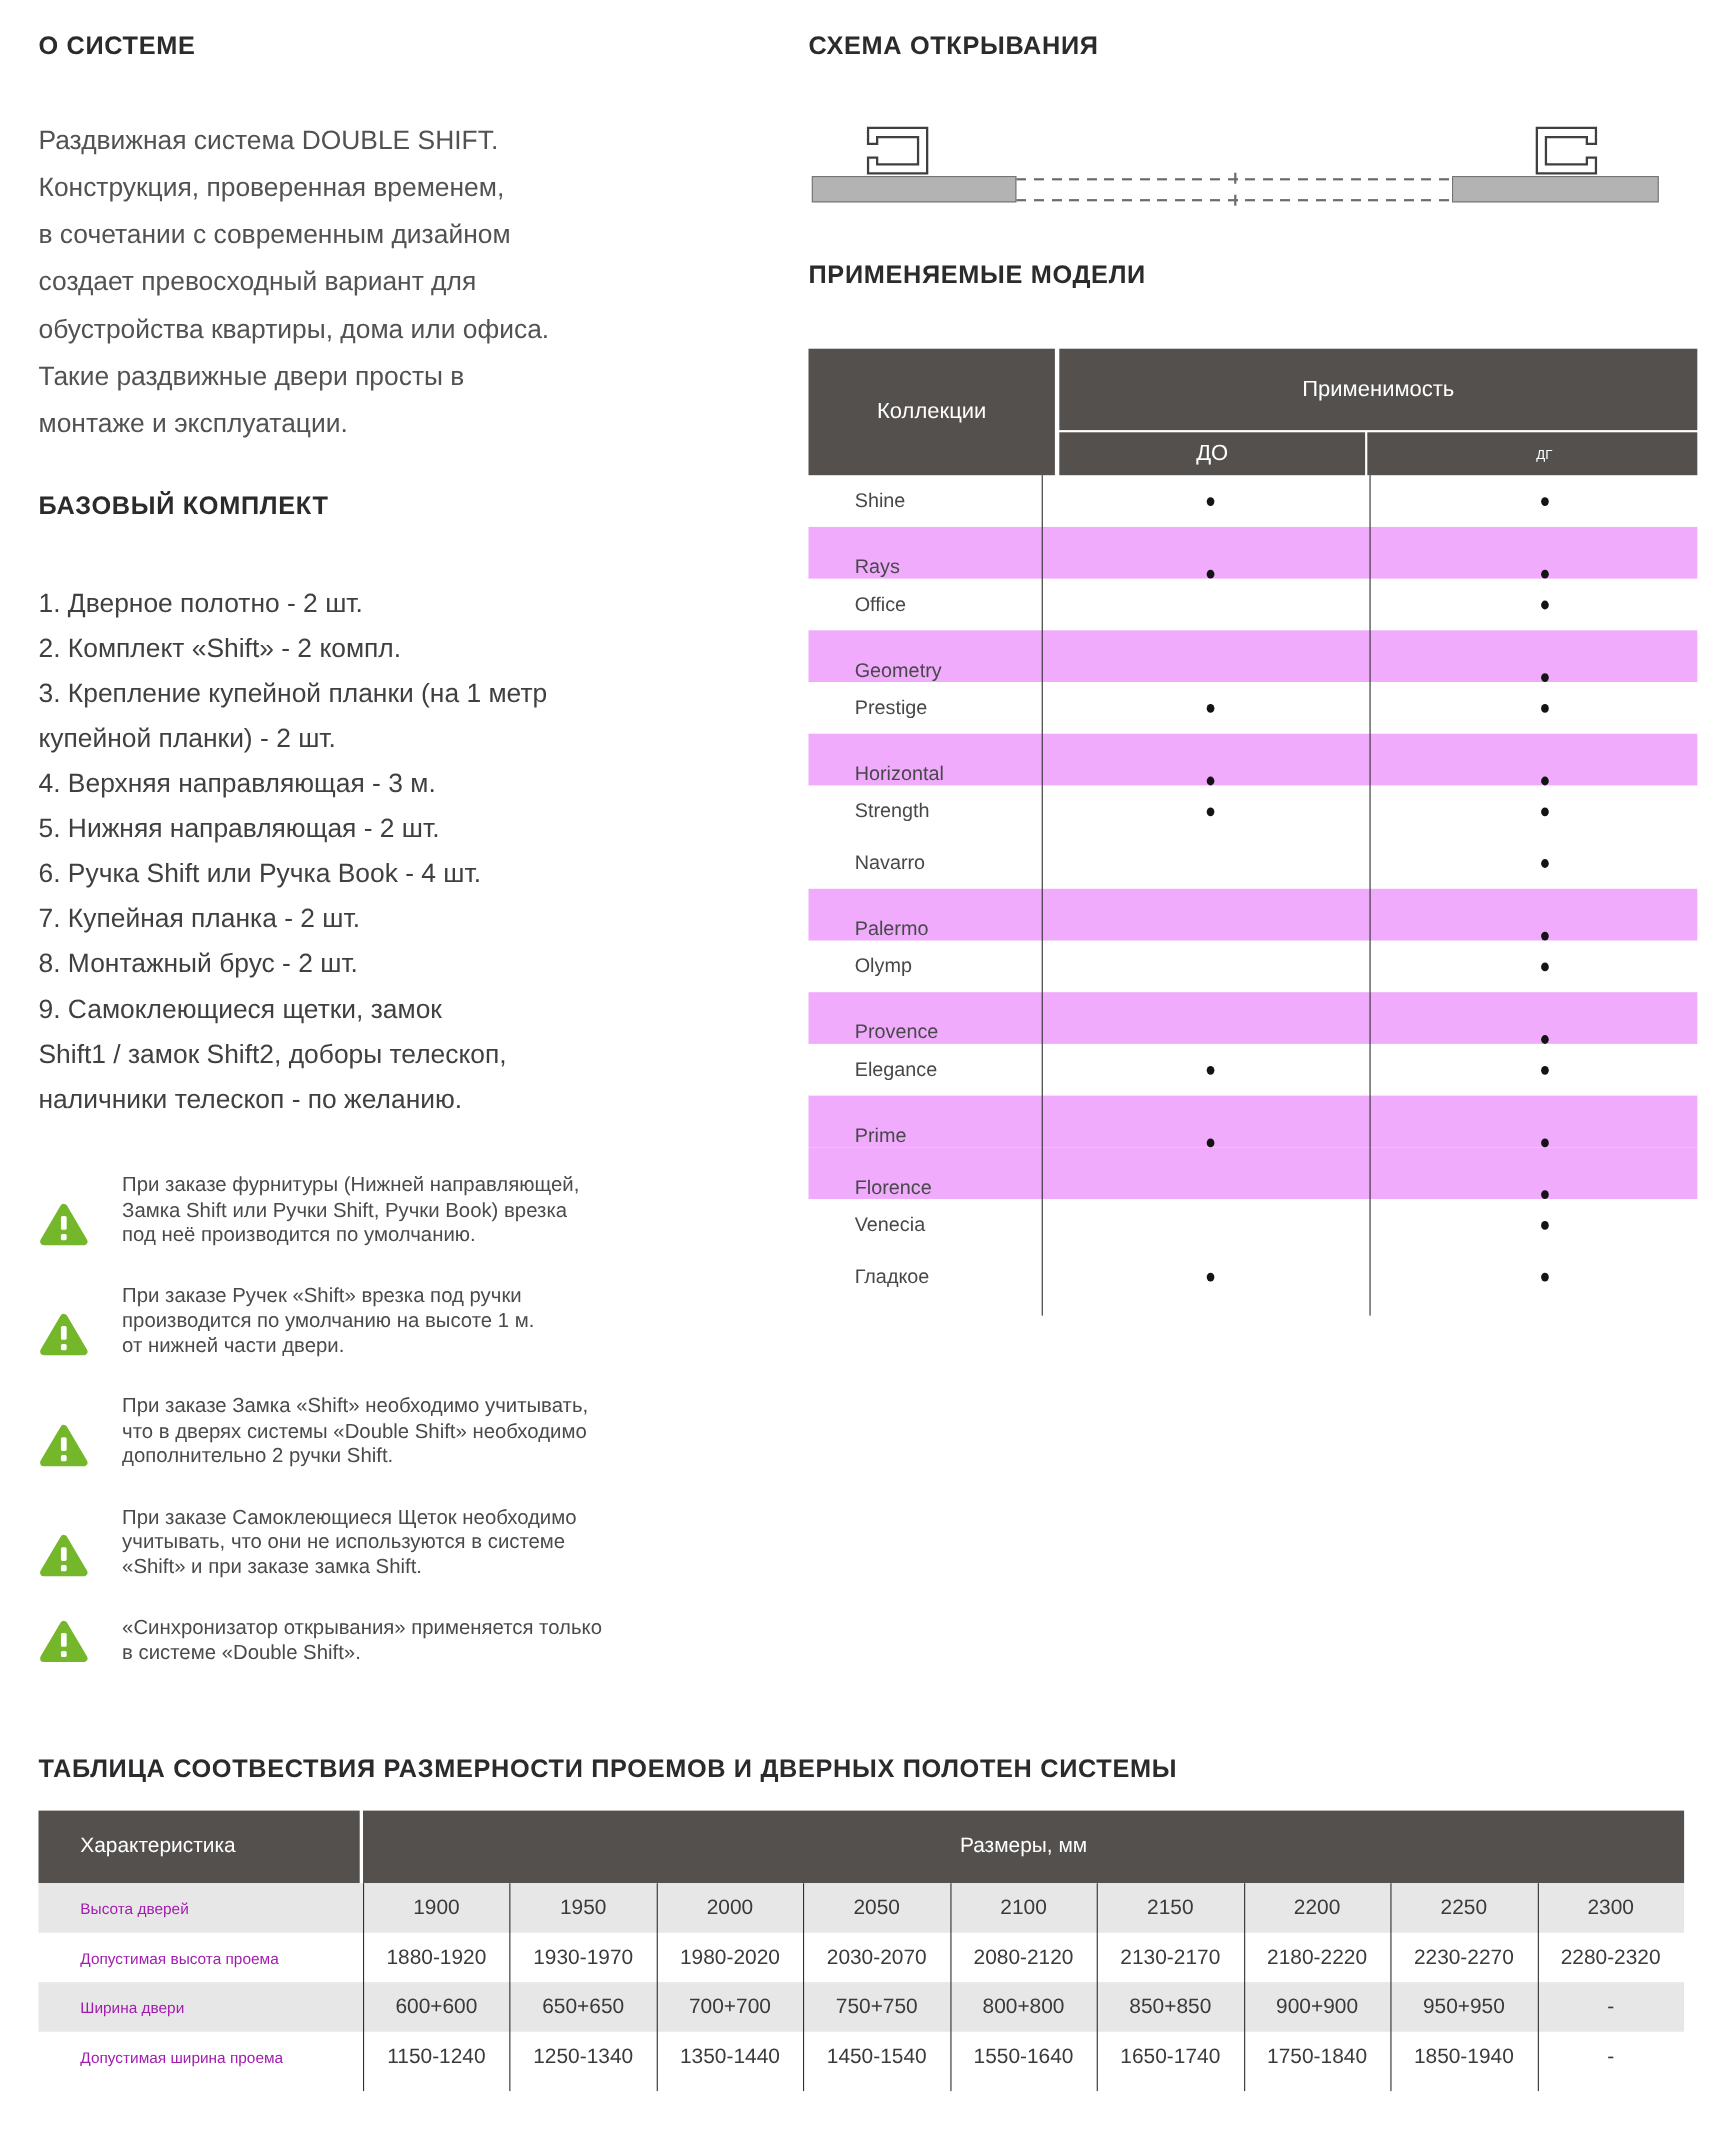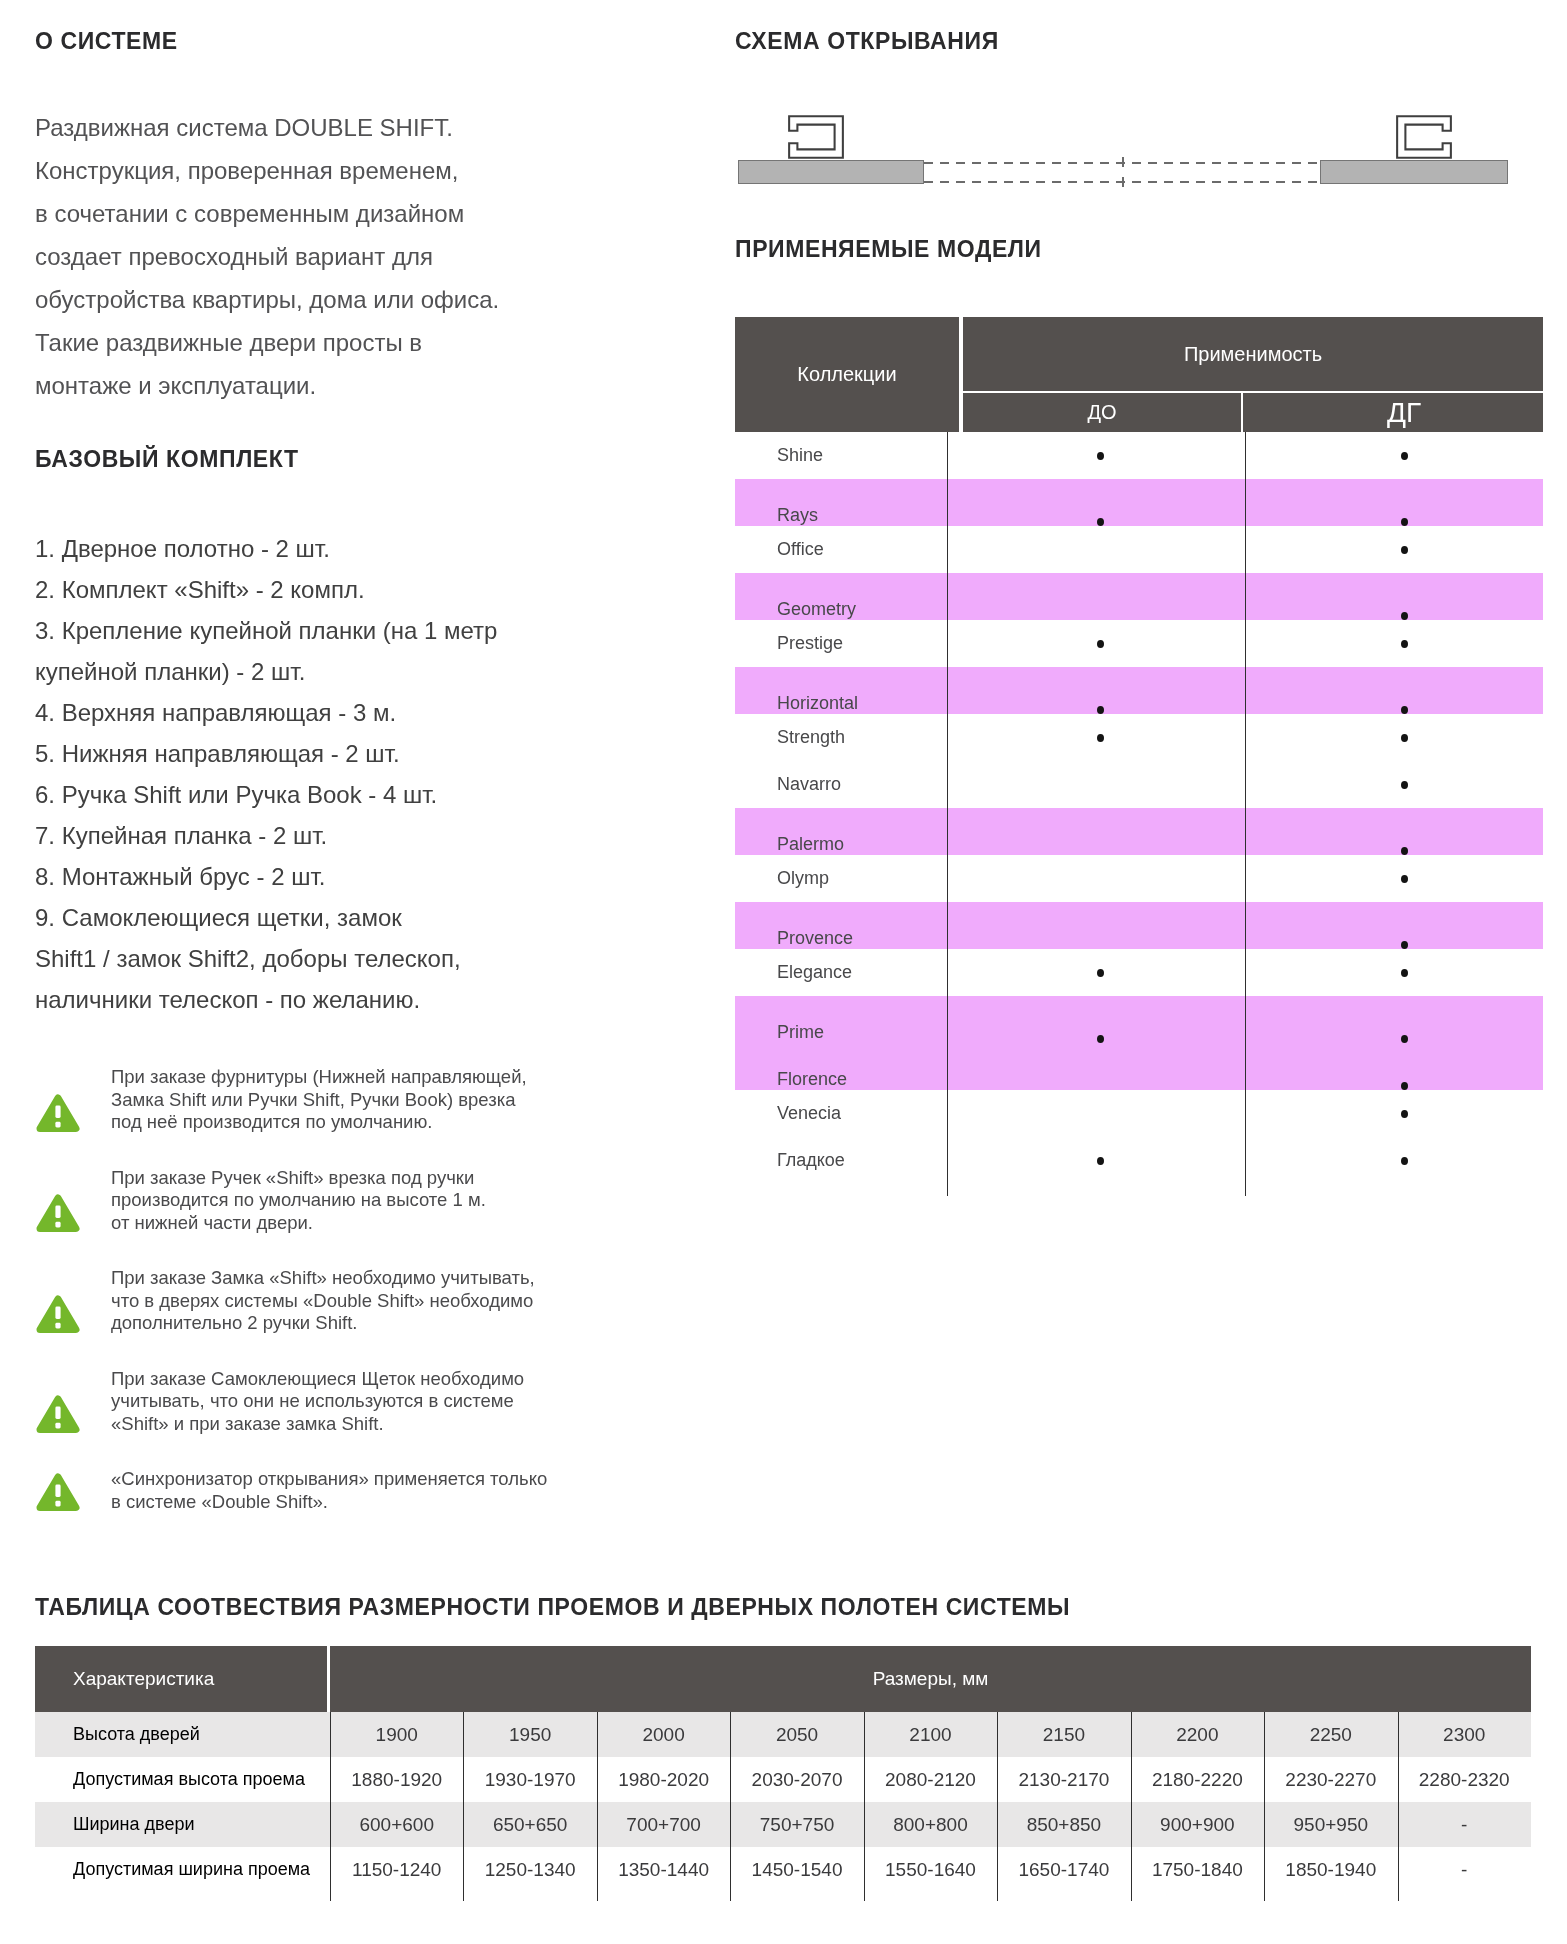--- a/index.html
+++ b/index.html
@@ -51,42 +51,42 @@
   .models-heading{position:absolute;left:0;top:236px;}
   
   .models-table{position:absolute;left:0;top:317px;width:808px;}
   .m-head{display:flex;height:115px;}
   .m-cell-dark{background:#54504e;color:#fff;display:flex;align-items:center;justify-content:center;}
   .m-head-coll{width:224px;margin-right:4px;font-size:20px;font-weight:300;}
   .m-head-right{flex:1;display:flex;flex-direction:column;}
   .m-head-app{height:74px;margin-bottom:2px;font-size:20px;font-weight:300;}
   .m-head-sub{flex:1;display:flex;text-align:center;}
   .m-head-do{flex:1;margin-right:2px;font-size:20px;font-weight:300;}
-  .m-head-dg{flex:1;font-size:28px;font-weight:300;padding-left:22px;}
+  .m-head-dg{flex:1;font-size:12px;font-weight:300;padding-left:22px;}
   .m-body{position:relative;}
   .m-row{display:flex;height:47px;align-items:center;gap:28px;}
   .m-row.gray{background:#f0abfc;align-items:flex-end;}
   .m-name{width:212px;padding-left:42px;box-sizing:border-box;font-size:18px;font-weight:300;color:#48484a;}
   .m-do,.m-dg{width:298px;display:flex;justify-content:center;align-items:center;}
   .dot{width:7px;height:8px;border-radius:50%;background:#141414;}
   .m-line{position:absolute;width:1px;top:0;height:764px;background:#2f2f2f;}
   .m-line1{left:212px;}
   .m-line2{left:510px;}
   
   .size-heading{position:absolute;left:35px;top:1594px;}
   .size-table{position:absolute;left:35px;top:1646px;width:1496px;}
   .s-head{display:flex;height:66px;}
   .s-head-char{width:292px;margin-right:3px;background:#54504e;color:#fff;display:flex;align-items:center;
     padding-left:38px;box-sizing:border-box;font-size:19px;font-weight:300;}
   .s-head-sizes{flex:1;background:#54504e;color:#fff;display:flex;align-items:center;justify-content:center;
     font-size:19px;font-weight:300;}
   .s-body{position:relative;}
   .s-row{display:flex;height:45px;align-items:center;}
   .s-row.gray{background:#e8e7e7;}
-  .s-label{width:295px;padding-left:38px;box-sizing:border-box;font-size:18px;font-weight:300;color:#000000;}
+  .s-label{width:295px;padding-left:38px;box-sizing:border-box;font-size:14px;font-weight:300;color:#a21caf;}
   .s-val{flex:1;text-align:center;font-size:19px;font-weight:300;color:#3a3a3c;}
   .s-line{position:absolute;width:1px;top:0;height:189px;background:#2f2f2f;}
 </style>
 </head>
 <body>
 
 <div class="col-left">
   <div class="h1 about-heading">О СИСТЕМЕ</div>
   <div class="about-text">Раздвижная система DOUBLE SHIFT.
 Конструкция, проверенная временем,

